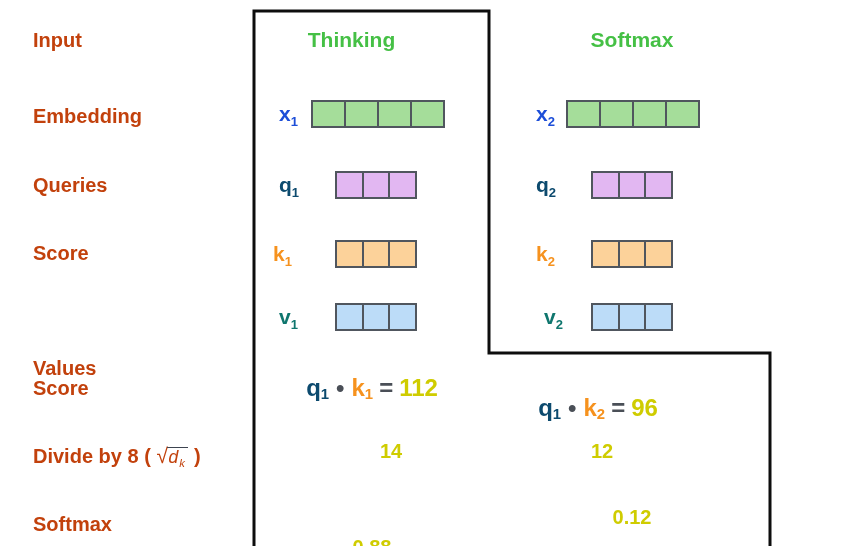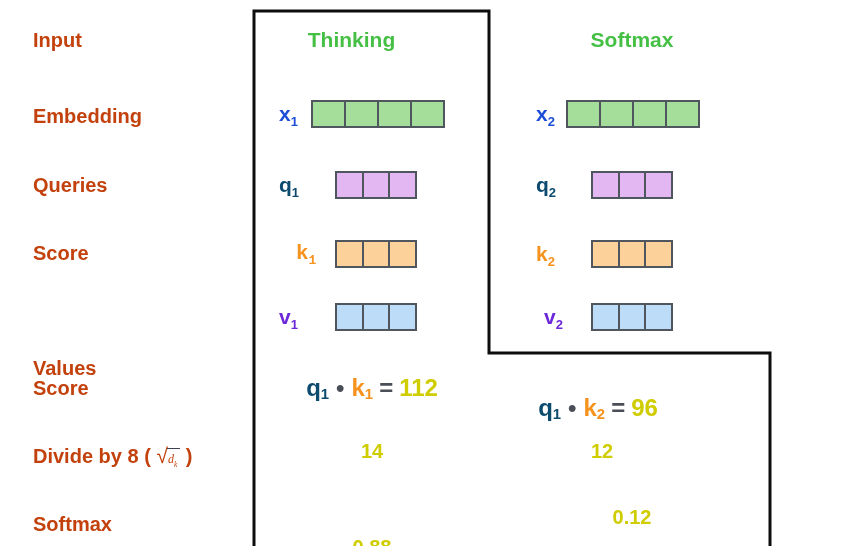--- a/index.html
+++ b/index.html
@@ -22,34 +22,34 @@
   
   .vecbox{
     display:flex;height:28px;box-sizing:border-box;border:2px solid #50565e;
   }
   .cell{flex:1;border-right:2px solid #50565e;}
   .cell:last-child{border-right:none;}
   
   .c-green{color:#1d4ed8;}   .f-green{background:#a5dd9a;}
   .c-purple{color:#0c4a6e;}  .f-purple{background:#e2b7f2;}
   .c-orange{color:#f6921e;}  .f-orange{background:#fcd29a;}
-  .c-blue{color:#6d28d9;}    .f-blue{background:#bcdcf8;}
+  .c-blue{color:#0f766e;}    .f-blue{background:#bcdcf8;}
   .c-yellow{color:#cfcc00;}
   .c-dark{color:#4a4f57;}
   
   .scoreline{font-size:24px;font-weight:700;text-align:center;white-space:nowrap;}
   .numval{font-size:20px;font-weight:700;text-align:center;}
   .dot{margin:0 7px;}
   .eq{margin:0 6px;}
   
   .sqrt-sign{font-size:21px;font-weight:400;}
   .radicand{
     display:inline-block;border-top:1.6px solid #3d4450;
-    font-family:Liberation Serif, serif;font-style:italic;font-weight:400;
-    font-size:12px;line-height:20px;padding:0 3px 0 1px;margin-left:-1px;
+    font-family:Liberation Mono, monospace;font-style:italic;font-weight:400;
+    font-size:18px;line-height:20px;padding:0 3px 0 1px;margin-left:-1px;
   }
   .radicand sub{font-style:italic;}
   .paren{font-weight:600;}
   
   .watermark{
     font-size:17px;color:#d9d9d9;letter-spacing:0.4px;white-space:nowrap;
   }
   svg.outline{position:absolute;left:0;top:0;pointer-events:none;}
 </style>
 </head>
@@ -91,21 +91,21 @@
 
   <div class="abs veclab c-purple" style="left:279px;top:171px;">
     <span>q</span><sub>1</sub>
   </div>
   <div class="abs vecbox" style="left:335px;top:171px;width:82px;">
     <div class="cell f-purple"></div>
     <div class="cell f-purple"></div>
     <div class="cell f-purple"></div>
   </div>
 
-  <div class="abs veclab c-orange" style="left:296px;top:240px;font-family:Liberation Mono, monospace;">
+  <div class="abs veclab c-orange" style="left:273px;top:240px;">
     <span>k</span><sub>1</sub>
   </div>
   <div class="abs vecbox" style="left:335px;top:240px;width:82px;">
     <div class="cell f-orange"></div>
     <div class="cell f-orange"></div>
     <div class="cell f-orange"></div>
   </div>
 
   <div class="abs veclab c-blue" style="left:279px;top:303px;">
     <span>v</span><sub>1</sub>
@@ -153,21 +153,21 @@
     <div class="cell f-blue"></div>
   </div>
 
   <div class="abs scoreline" style="left:254px;top:374px;width:236px;">
     <span class="c-purple"><span>q</span><sub>1</sub></span><span class="c-dark dot">•</span><span class="c-orange"><span>k</span><sub>1</sub></span><span class="c-dark eq">=</span><span class="c-yellow">112</span>
   </div>
   <div class="abs scoreline" style="left:478px;top:394px;width:240px;">
     <span class="c-purple"><span>q</span><sub>1</sub></span><span class="c-dark dot">•</span><span class="c-orange"><span>k</span><sub>2</sub></span><span class="c-dark eq">=</span><span class="c-yellow">96</span>
   </div>
 
-  <div class="abs numval c-yellow" style="left:254px;top:440px;width:236px;">14</div>
+  <div class="abs numval c-yellow" style="left:254px;top:440px;width:236px;padding-left:19px;">14</div>
   <div class="abs numval c-yellow" style="left:480px;top:440px;width:244px;">12</div>
 
   <div class="abs numval c-yellow" style="left:254px;top:536px;width:236px;">0.88</div>
   <div class="abs numval c-yellow" style="left:510px;top:506px;width:244px;">0.12</div>
 
   <div class="abs watermark" style="left:576px;top:513px;z-index:-1;">https://blog.csdn.net/benzhujie1245com</div>
 
 </div>
 
 </body></html>

